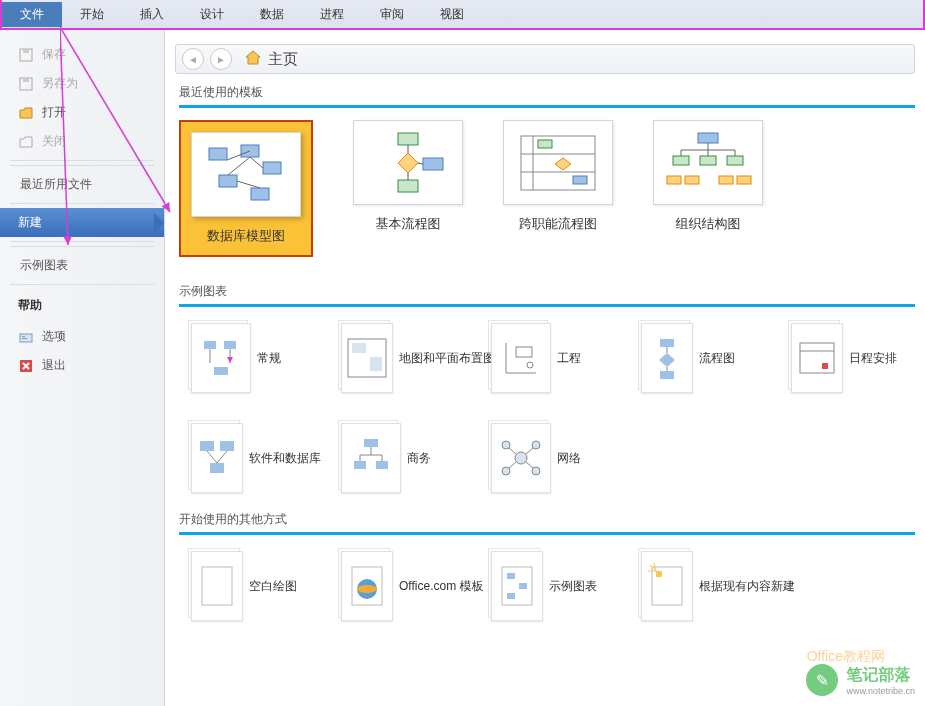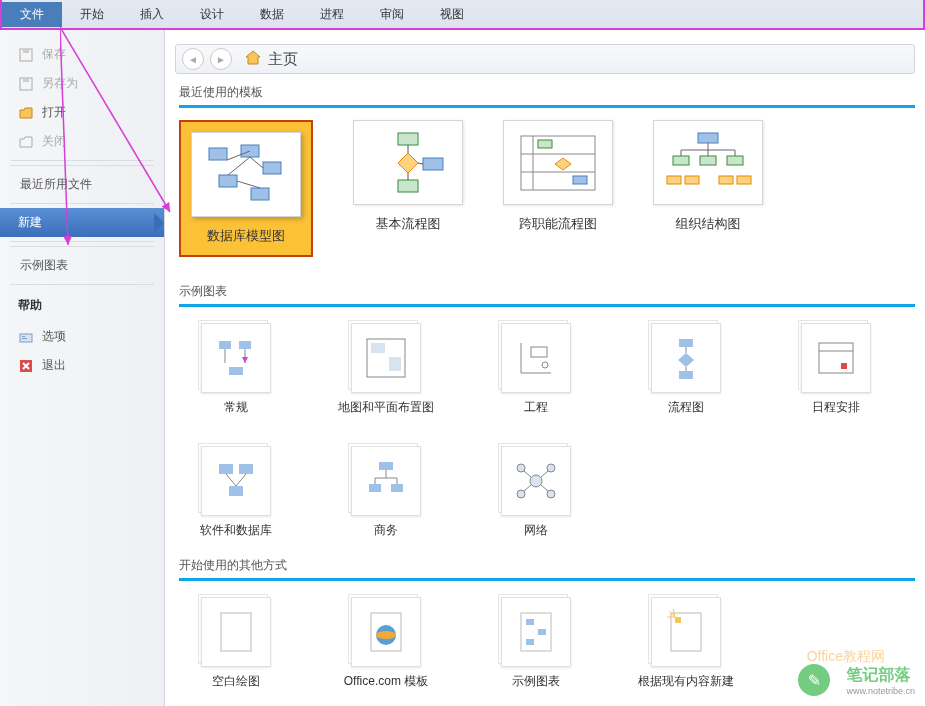--- a/index.html
+++ b/index.html
@@ -31,30 +31,30 @@
     .section-label { font-size: 12px; color: #555; margin: 8px 0 6px 4px; border-bottom: 3px solid #0ea5e9; padding-bottom: 4px; }
     
     .template-row { display: flex; gap: 40px; padding: 6px 4px 18px 4px; flex-wrap: wrap; }
     .template-item { display: flex; flex-direction: column; align-items: center; gap: 10px; cursor: pointer; }
     .template-thumb { width: 110px; height: 85px; border: 1px solid #d5d5d5; background: #fff; display: flex; align-items: center; justify-content: center; box-shadow: 1px 1px 3px rgba(0,0,0,0.1); }
     .template-item.highlighted { background: #fcc237; padding: 10px; border: 2px solid #c2410c; }
     .template-item.highlighted .template-thumb { box-shadow: 2px 2px 5px rgba(0,0,0,0.25); }
     .template-label { font-size: 13px; color: #333; }
     
     .category-grid { display: flex; flex-wrap: wrap; gap: 30px 60px; padding: 10px 16px; }
-    .category-item { display: flex; flex-direction: column; align-items: center; gap: 6px; cursor: pointer; width: 90px; }
+    .category-item { display: flex; flex-direction: row; align-items: center; gap: 6px; cursor: pointer; width: 90px; }
     .category-thumb { width: 70px; height: 70px; background: #fff; border: 1px solid #e0e0e0; display: flex; align-items: center; justify-content: center; position: relative; box-shadow: 0 1px 2px rgba(0,0,0,0.1); }
     .category-thumb::before { content: ''; position: absolute; left: -4px; top: -4px; width: 100%; height: 100%; border: 1px solid #e5e5e5; z-index: -1; background: #fff; }
     .category-label { font-size: 12px; color: #333; text-align: center; white-space: nowrap; }
     
     .arrow-line { position: absolute; pointer-events: none; }
     
     .watermark { position: absolute; right: 10px; bottom: 12px; display: flex; align-items: center; gap: 8px; opacity: 0.85; }
     .wm-badge { width: 32px; height: 32px; background: #5cc46a; border-radius: 50%; display: flex; align-items: center; justify-content: center; color: #fff; font-size: 16px; }
-    .wm-text { display: flex; flex-direction: column; margin-left: 8px; }
+    .wm-text { display: flex; flex-direction: column; }
     .wm-text .cn { font-size: 16px; font-weight: bold; color: #5cc46a; }
     .wm-text .en { font-size: 9px; color: #888; }
     .wm-office { position: absolute; right: 40px; bottom: 42px; color: #f4a935; font-size: 14px; opacity: 0.5; }
   </style>
 </head>
 <body>
 
 <div class="ribbon-tabs">
   <div class="ribbon-tab active">文件</div>
   <div class="ribbon-tab">开始</div>

